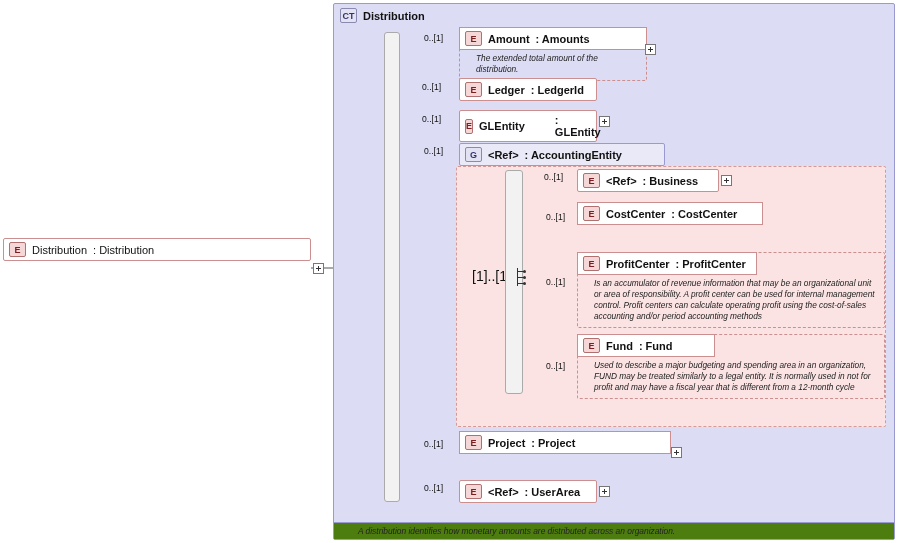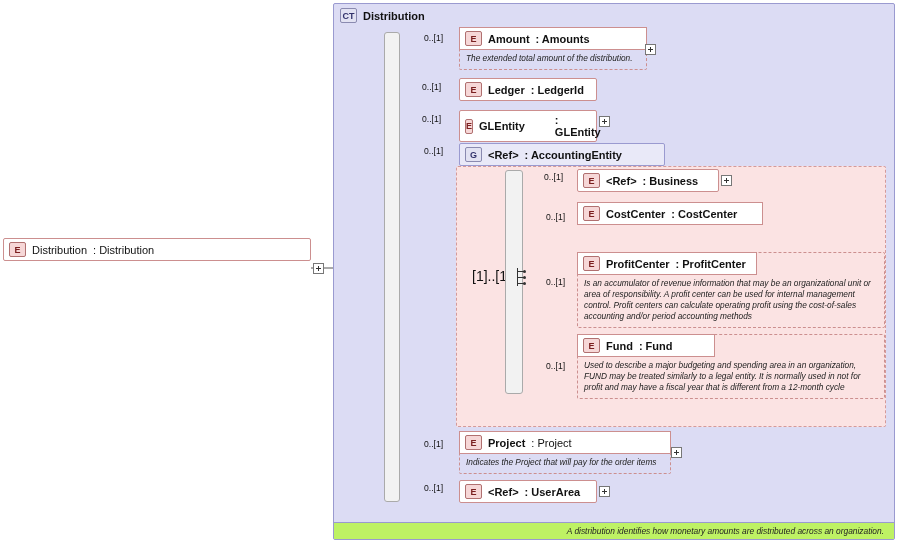--- a/index.html
+++ b/index.html
@@ -14,28 +14,28 @@
          width:17px;height:15px;border-radius:2px;}
   .badge.g{border:1px solid #8a8ab0;background:#e2e2f2;color:#33336b;}
   .badge.ct{border:1px solid #8a8ab0;background:#e2e2f2;color:#33336b;}
   .nm{font-size:11px;color:#111;}
   .tp{font-size:11px;color:#111;}
   .doc{font-size:8.3px;line-height:1.32;color:#222;font-style:italic;padding:4px 6px 5px 6px;border-top:1px solid #d9b9b9;}
 
   
   .el{border:1px solid #cc8f8f;border-radius:2px;background:#fff;}
   .el.dashed{border:1px dashed #cc8f8f;background:transparent;}
-  .el.dashed .doc{border-top:1px dashed #cc8f8f;}
+  .el.dashed .doc{border-top:1px dashed #cc8f8f;margin-left:10px;}
 
   
   .ctbox{position:absolute;left:333px;top:3px;width:562px;height:537px;
-         border:1px solid #9a9ad0;background:#dcdcf4;border-radius:2px;box-sizing:border-box;text-align:right;}
+         border:1px solid #9a9ad0;background:#dcdcf4;border-radius:2px;box-sizing:border-box;}
   .ctbox .cthead{display:flex;align-items:center;gap:6px;padding:4px 6px;}
   .ctfoot{position:absolute;left:0;bottom:0;width:100%;box-sizing:border-box;
-          border-top:1px solid #9a9ad0;padding:3px 10px;font-size:8.4px;font-style:italic;color:#222;background:#bef264;}
+          border-top:1px solid #9a9ad0;padding:3px 24px;font-size:8.4px;font-style:italic;color:#222;background:#4d7c0f;}
 
   
   .gbox{position:absolute;left:456px;top:166px;width:430px;height:261px;
         border:1px dashed #d49a9a;background:#fbe3e3;border-radius:2px;box-sizing:border-box;}
 
   
   .seqbar{position:absolute;border:1px solid #aaa;background:#f2f2f2;border-radius:3px;}
 
   
   .compicon{position:absolute;width:16px;height:18px;}
@@ -207,23 +207,22 @@
       <span class="tp" style="font-weight:bold;">: Fund</span>
     </div>
     <div class="doc" style="border-top:none;">Used to describe a major budgeting and spending area in an organization, FUND may be treated similarly to a legal entity.  It is normally used in not for profit and may have a fiscal year that is different from a 12-month cycle</div>
   </div>
 
   <div class="lbl-occ" style="position:absolute;left:424px;top:439px;">0..[1]</div>
   <div class="node el dashed" style="left:459px;top:431px;width:212px;">
     <div class="nodehead" style="border:1px solid #cc8f8f;margin:-1px;background:#fff;">
       <span class="badge">E</span>
       <span class="nm" style="font-weight:bold;">Project</span>
-      <span class="tp" style="font-weight:normal;">: Project</span>
-    </div>
-    <div class="doc" style="border-top:none;">Indicates the Project that will pay for the order items</div>
+      <span class="tp" style="font-weight:bold;">: Project</span>
+    </div>
   </div>
   <div class="plus" style="left:671px;top:447px;"></div>
 
   <div class="lbl-occ" style="position:absolute;left:424px;top:483px;">0..[1]</div>
   <div class="node el" style="left:459px;top:480px;width:138px;">
     <div class="nodehead">
       <span class="badge">E</span>
       <span class="nm" style="font-weight:bold;">&lt;Ref&gt;</span>
       <span class="tp" style="font-weight:bold;">: UserArea</span>
     </div>

